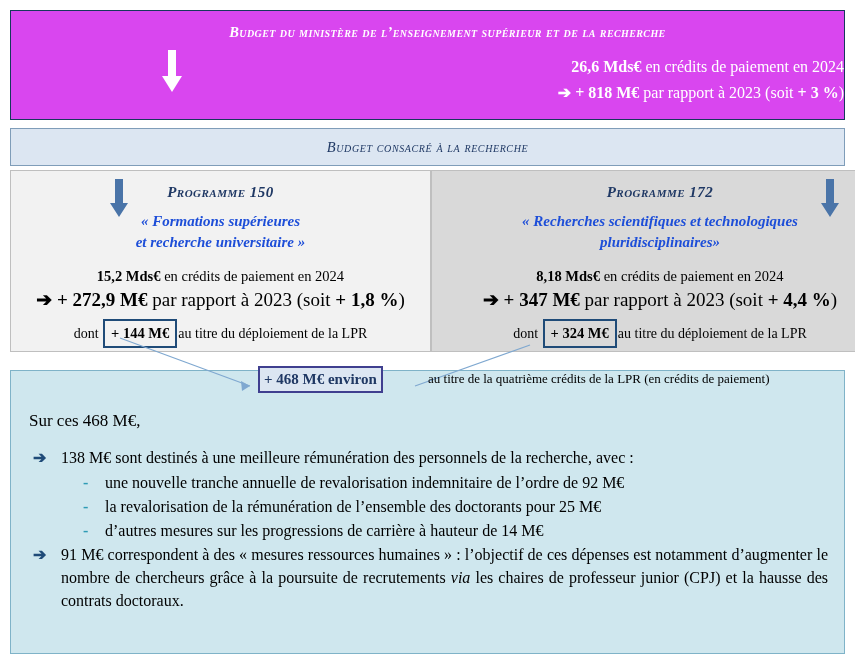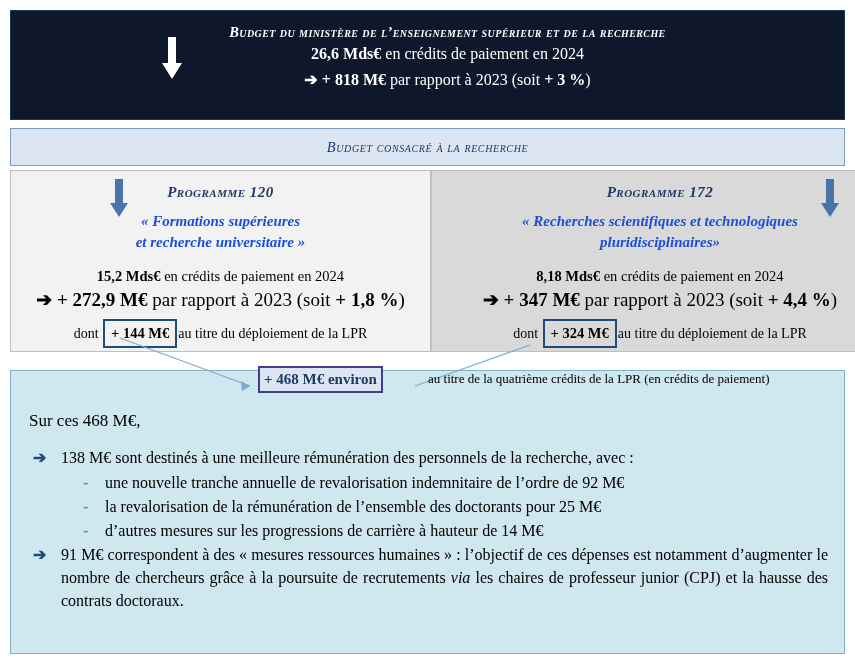--- a/index.html
+++ b/index.html
@@ -22,38 +22,39 @@
     height: 664px;
   }
 
   
   .ministry-block {
     position: absolute;
     left: 10px;
     top: 10px;
     width: 835px;
     height: 110px;
-    background: #0f172a;
+    background: #d946ef;
     border: 1px solid #17395c;
     box-sizing: border-box;
     color: #ffffff;
     padding-left: 40px;
   }
   .ministry-title {
     text-align: center;
     font-weight: bold;
     font-style: italic;
     font-size: 14.5px;
     letter-spacing: 0.4px;
     padding-top: 13px;
     font-variant: small-caps;
   }
   .ministry-body {
     position: relative;
-    text-align: center;
+    margin-top: 13px;
+    text-align: right;
   }
   .ministry-line {
     font-size: 16px;
     line-height: 26px;
   }
   .ministry-line b { font-weight: bold; }
   .down-arrow-white {
     position: absolute;
     left: 110px;
     top: -4px;
@@ -272,21 +273,21 @@
     <div class="research-band-title">Budget consacré à la recherche</div>
   </div>
 
   <div class="prog-row">
 
     <div class="prog prog-150">
       <div class="prog-inner">
         <svg class="prog-arrow" viewBox="0 0 20 40">
           <polygon points="6,0 14,0 14,24 19,24 10,38 1,24 6,24" fill="#4a74a8"></polygon>
         </svg>
-        <div class="prog-name">Programme 120</div>
+        <div class="prog-name">Programme 150</div>
         <div class="prog-label">
           <div>« Formations supérieures</div>
           <div>et recherche universitaire »</div>
         </div>
         <div class="prog-figure">
           <b>15,2 Mds€</b><span> en crédits de paiement en 2024</span>
         </div>
         <div class="prog-delta">
           <b>➔</b>
           <b>+ 272,9 M€</b><span> par rapport à 2023 (soit </span><b>+ 1,8 %</b><span>)</span>

